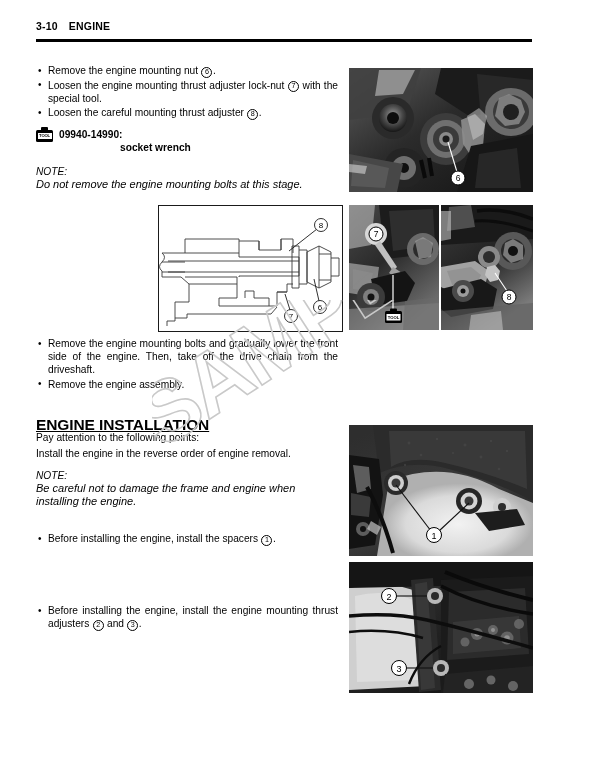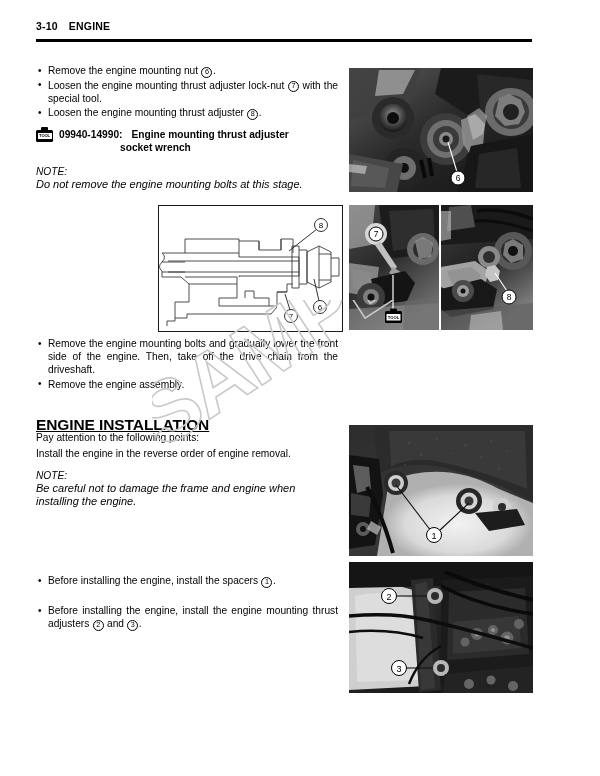--- a/index.html
+++ b/index.html
@@ -206,30 +206,29 @@
       <span>3-10</span>
       <span>ENGINE</span>
     </div>
     <div class="header-rule"></div>
   </div>
 
   <div class="text-col" style="top:64px;">
     <ul class="bullets">
       <li class="nojust"><span>Remove the engine mounting nut </span><span class="circ">6</span><span>.</span></li>
       <li><span>Loosen the engine mounting thrust adjuster lock-nut </span><span class="circ">7</span><span> with the special tool.</span></li>
-      <li class="nojust"><span>Loosen the engine mounting thrust adjuster </span><span class="circ">8</span><span>.</span></li>
+      <li class="nojust"><span>Loosen the careful mounting thrust adjuster </span><span class="circ">8</span><span>.</span></li>
     </ul>
   </div>
 
   <div class="text-col" style="top:128px;">
     <div class="tool-row">
       <span class="tool-icon"></span>
       <span class="tool-text">
         <span class="tool-name">09940-14990:</span>
-        <span>Engine mounting thrust adjuster</span>
       </span>
     </div>
     <div class="tool-row" style="margin-top:-1px;">
       <span style="width:17px;flex:0 0 auto;"></span>
       <span class="tool-desc-2">socket wrench</span>
     </div>
   </div>
 
   <div class="text-col" style="top:165px;">
     <div class="note-label">NOTE:</div>
@@ -453,21 +452,21 @@
   </div>
 
   <div class="text-col" style="top:418px;">
     <h2 class="section-title">ENGINE INSTALLATION</h2>
     <div>Pay attention to the following points:</div>
     <div style="margin-top:3px;">Install the engine in the reverse order of engine removal.</div>
     <div class="note-label" style="margin-top:8px;">NOTE:</div>
     <div class="note-body">Be careful not to damage the frame and engine when installing the engine.</div>
   </div>
 
-  <div class="text-col" style="top:532px;margin-top:42px;">
+  <div class="text-col" style="top:532px;">
     <ul class="bullets">
       <li class="nojust"><span>Before installing the engine, install the spacers </span><span class="circ">1</span><span>.</span></li>
     </ul>
   </div>
 
   <div class="text-col" style="top:604px;">
     <ul class="bullets">
       <li><span>Before installing the engine, install the engine mounting thrust adjusters </span><span class="circ">2</span><span> and </span><span class="circ">3</span><span>.</span></li>
     </ul>
   </div>

